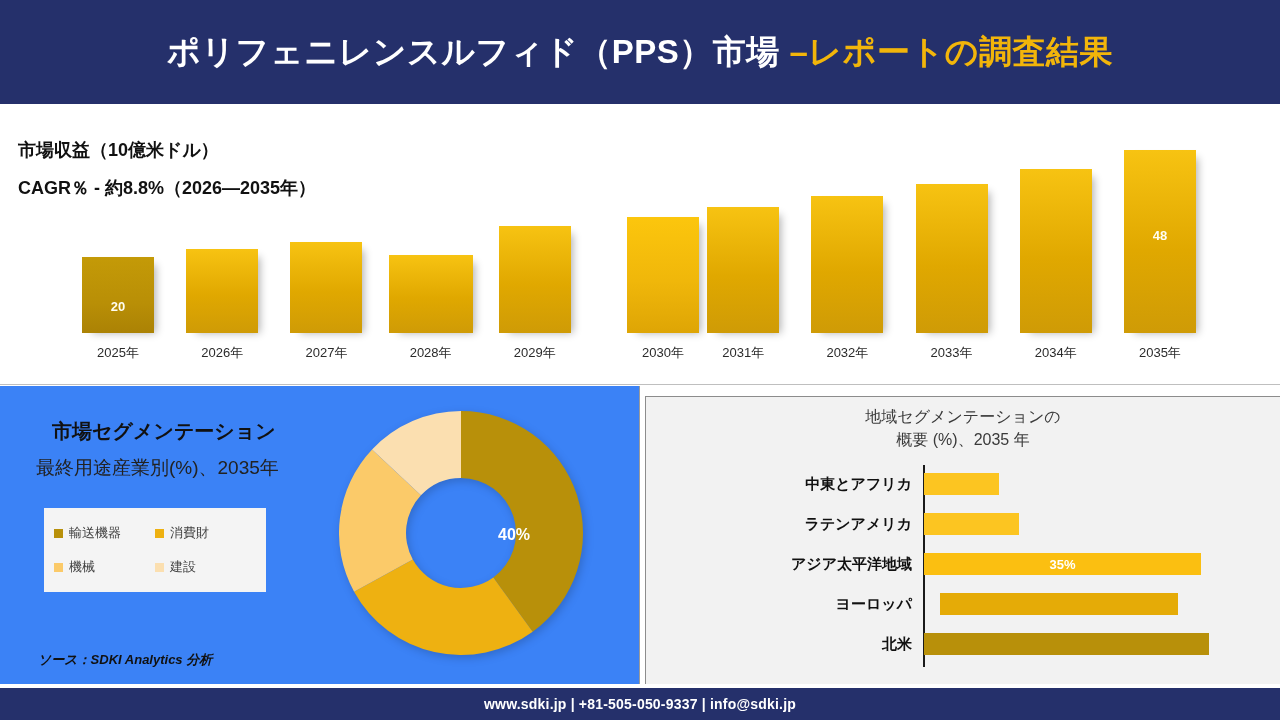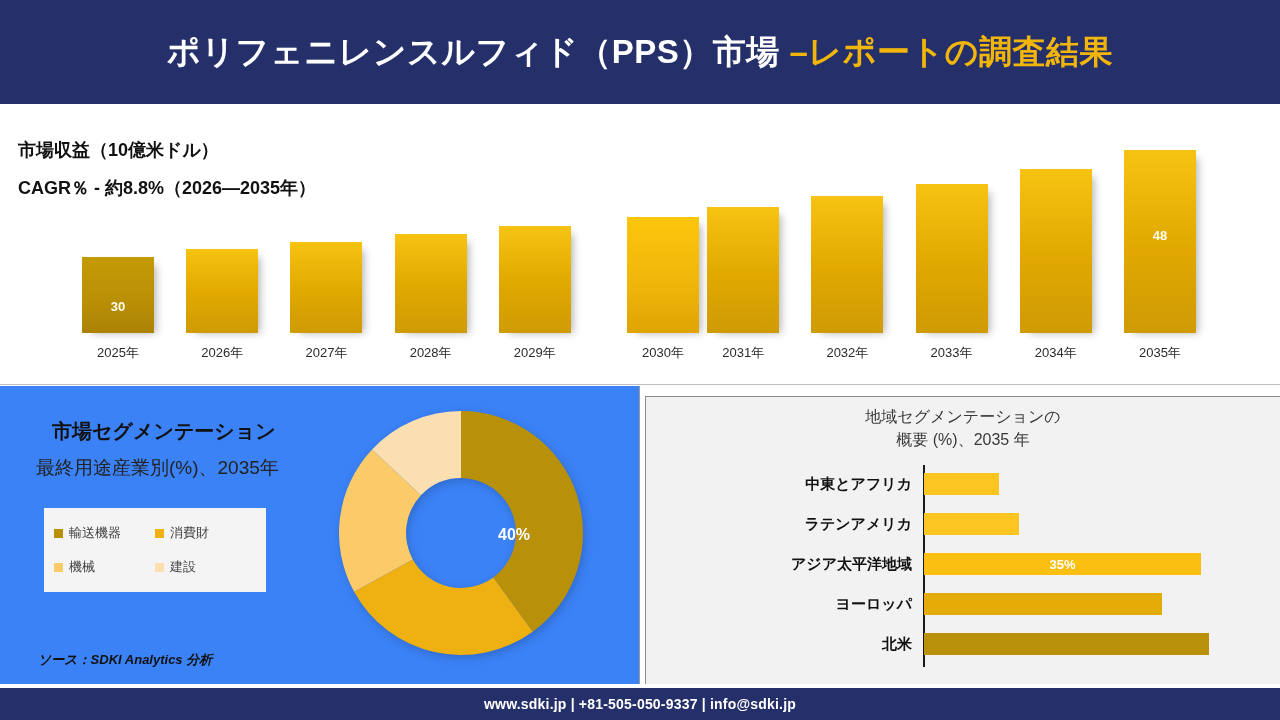--- a/index.html
+++ b/index.html
@@ -156,36 +156,36 @@
       <span>ポリフェニレンスルフィド（PPS）市場 </span><span class="accent">–レポートの調査結果</span>
     </div>
   </div>
 
   <div class="topblock">
     <div class="axis-title">市場収益（10億米ドル）</div>
     <div class="axis-sub">CAGR％ - 約8.8%（2026―2035年）</div>
     <div class="bars-area" id="bars-area">
         <div class="bar-col" style="left: 82.0909px; width: 72px; height: 76px;">
           <div class="bar-rect first" style="height: 76px;">
-            <div class="bar-value" style="top: 42px;">30</div>
+            <div class="bar-value" style="top: 42px;">20</div>
             <div class="bar-xlabel">2025年</div>
           </div>
         </div>
         <div class="bar-col" style="left: 186.273px; width: 72px; height: 84px;">
           <div class="bar-rect" style="height: 84px;">
             <div class="bar-xlabel">2026年</div>
           </div>
         </div>
         <div class="bar-col" style="left: 290.455px; width: 72px; height: 91px;">
           <div class="bar-rect" style="height: 91px;">
             <div class="bar-xlabel">2027年</div>
           </div>
         </div>
         <div class="bar-col" style="left: 394.636px; width: 72px; height: 99px;">
-          <div class="bar-rect" style="height: 99px;">
+          <div class="bar-rect" style="height: 78px; padding-left: 12px;">
             <div class="bar-xlabel">2028年</div>
           </div>
         </div>
         <div class="bar-col" style="left: 498.818px; width: 72px; height: 107px;">
           <div class="bar-rect" style="height: 107px;">
             <div class="bar-xlabel">2029年</div>
           </div>
         </div>
         <div class="bar-col" style="left: 603px; width: 72px; height: 116px; padding-left: 24px;">
           <div class="bar-rect bright" style="height: 116px;">
@@ -271,21 +271,21 @@
         <div class="region-row" style="left: 278px; top: 50px; width: 95px; height: 22px;">
           <div class="region-rowlabel">ラテンアメリカ</div>
           <div class="region-bar" style="background: rgb(252, 197, 33);"></div>
         </div>
         <div class="region-row" style="left: 278px; top: 90px; width: 277px; height: 22px;">
           <div class="region-rowlabel">アジア太平洋地域</div>
           <div class="region-bar" style="background: rgb(251, 191, 17);">
             <div class="region-barlabel">35%</div>
           </div>
         </div>
-        <div class="region-row" style="left: 278px; top: 130px; width: 238px; height: 22px;">
+        <div class="region-row" style="left: 278px; top: 130px; width: 238px; height: 22px; padding-left: 16px;">
           <div class="region-rowlabel">ヨーロッパ</div>
           <div class="region-bar" style="background: rgb(229, 171, 7);"></div>
         </div>
         <div class="region-row" style="left: 278px; top: 170px; width: 285px; height: 22px;">
           <div class="region-rowlabel">北米</div>
           <div class="region-bar" style="background: rgb(184, 144, 10);"></div>
         </div>
       </div>
   </div>
 

